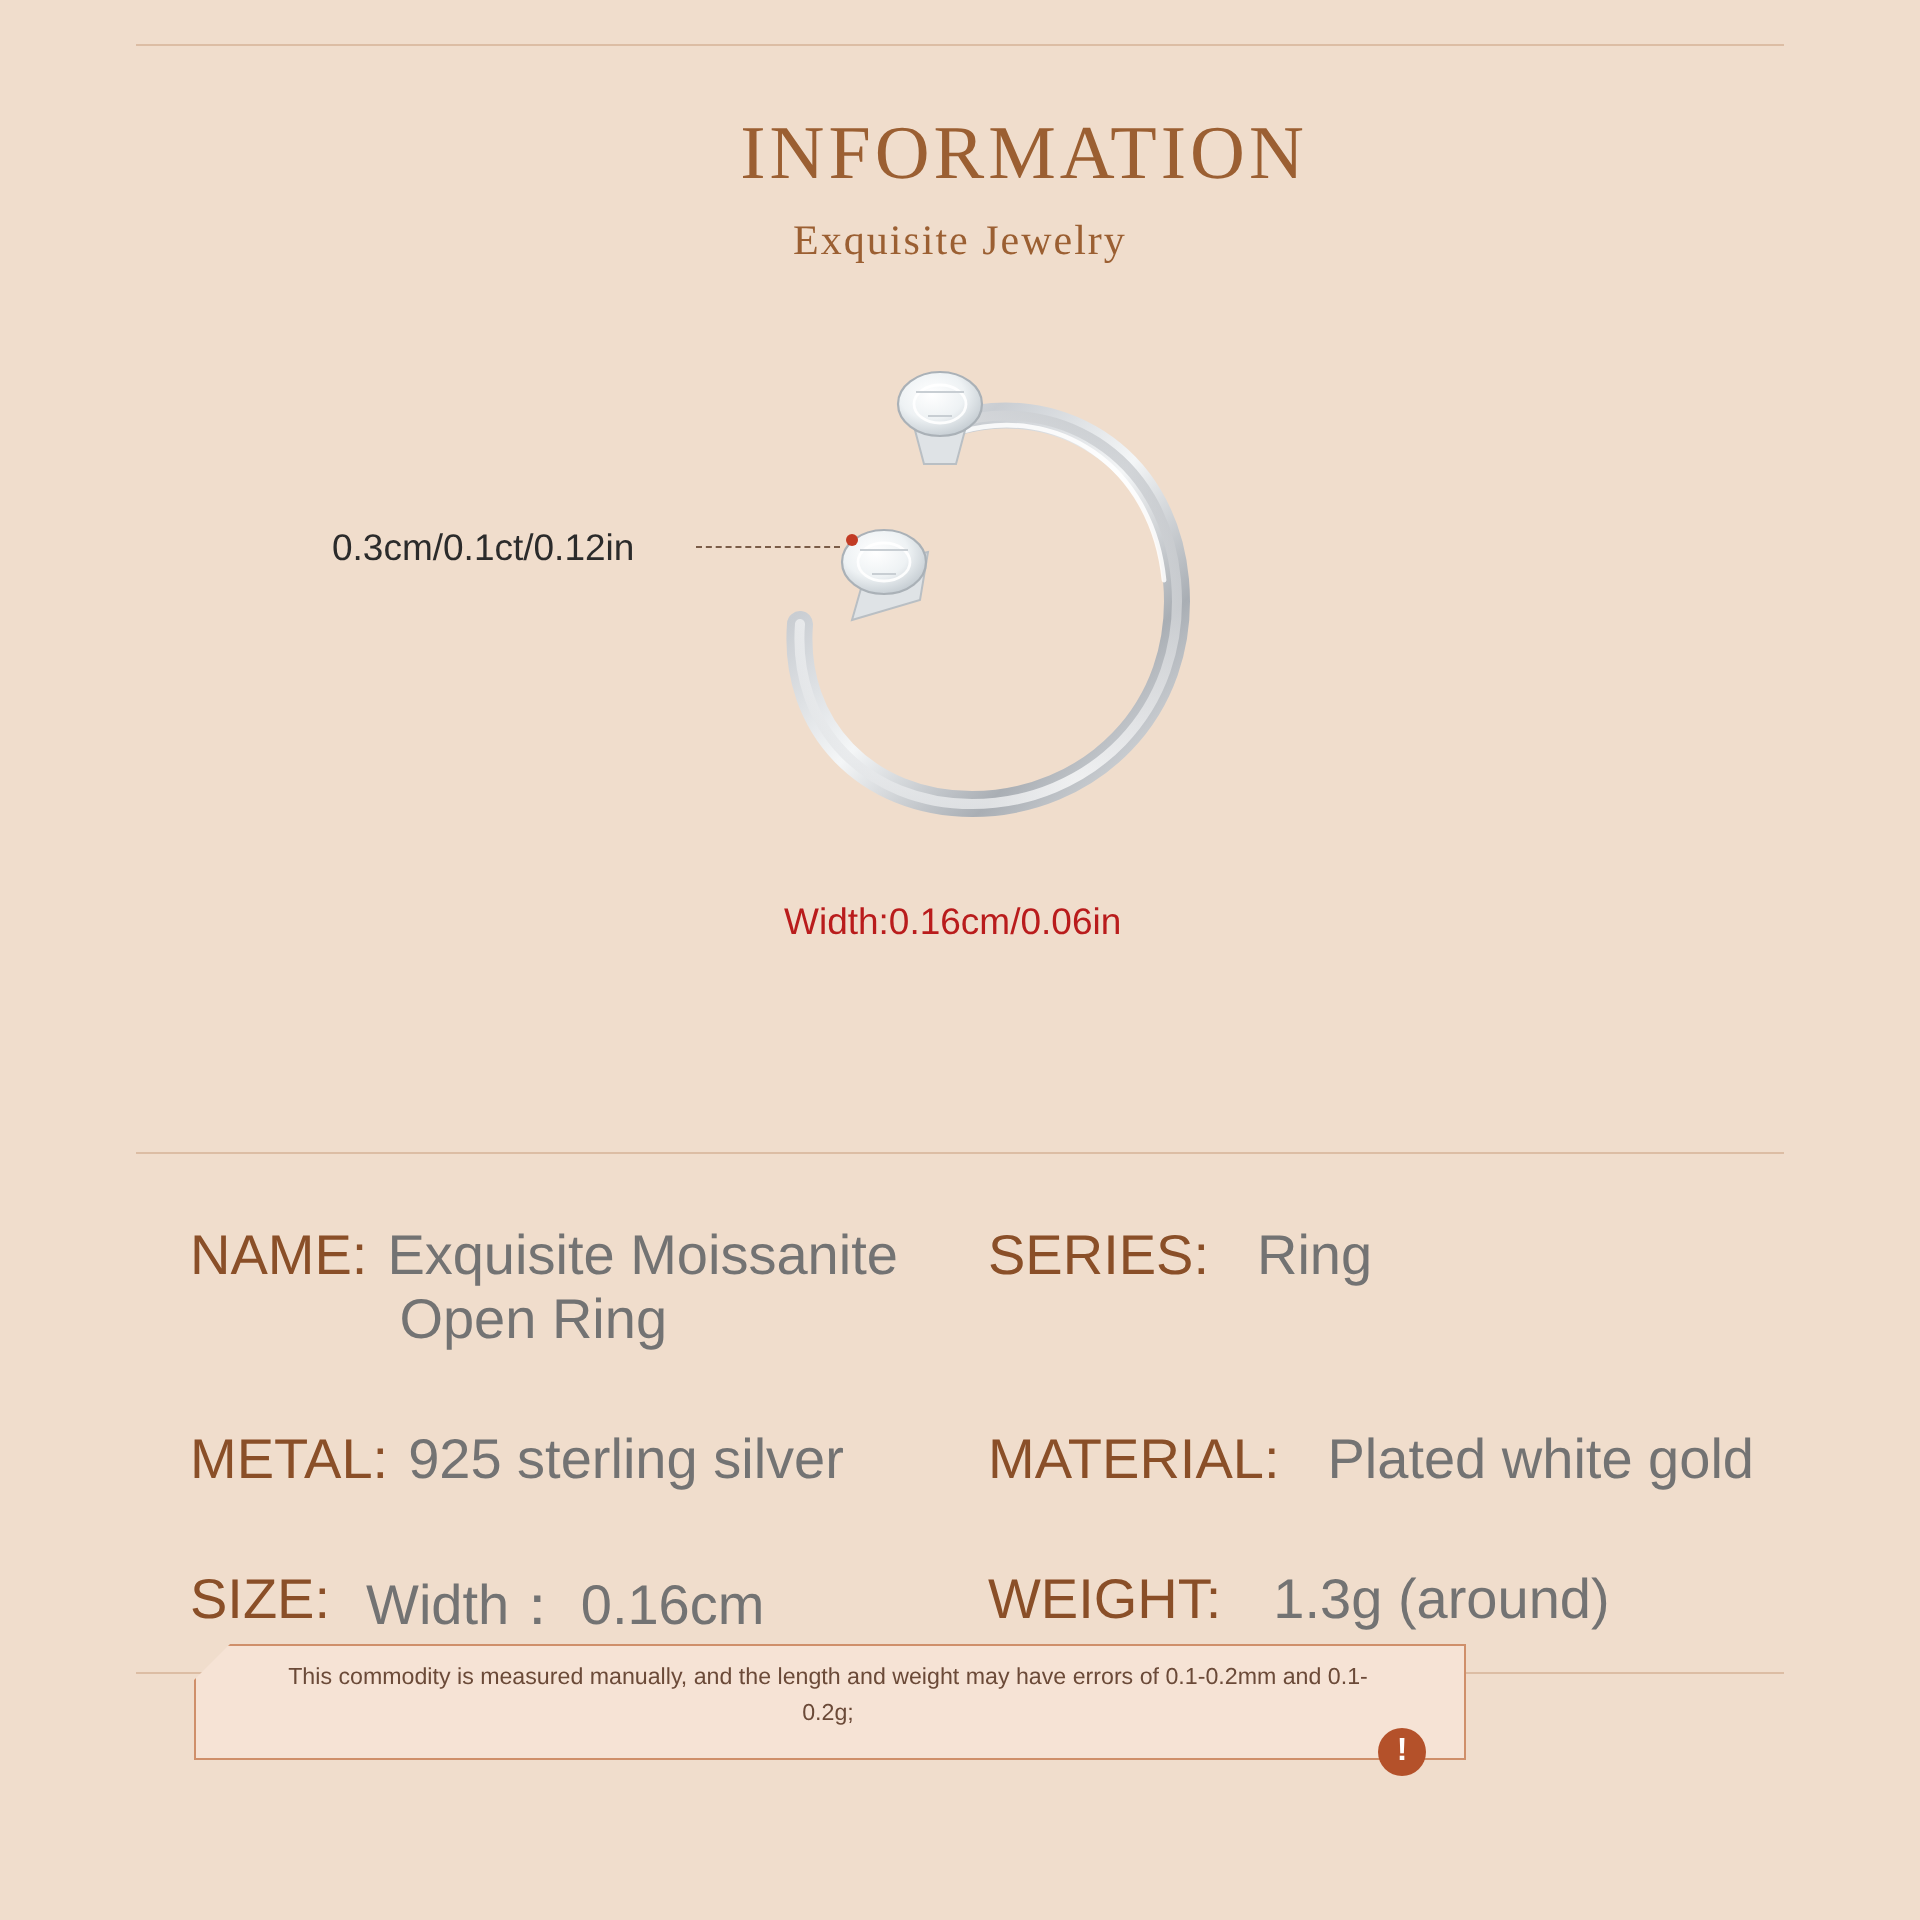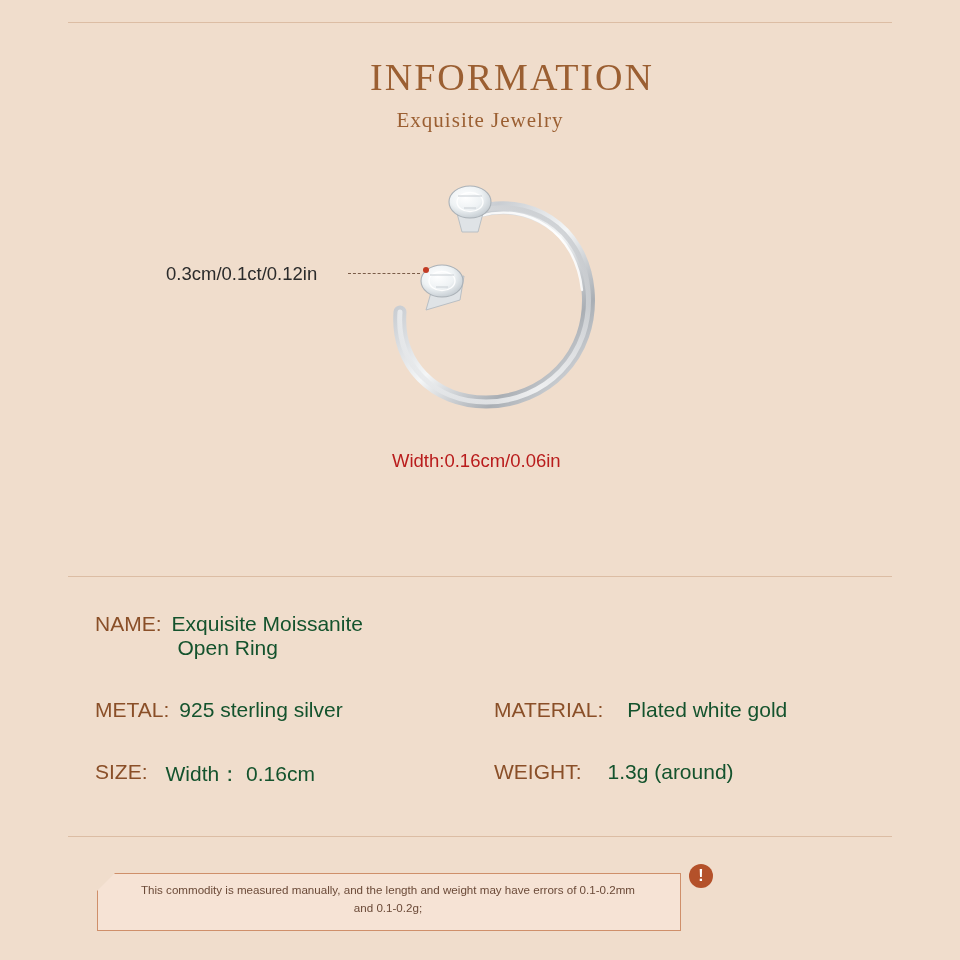--- a/index.html
+++ b/index.html
@@ -90,51 +90,51 @@
     white-space: nowrap;
   }
 
   
   .specs {
     position: absolute;
     left: 95px;
     top: 612px;
     width: 790px;
     color: #8a4f28;
-    font-size: 21px;
+    font-size: 28px;
   }
   .spec-row {
     display: flex;
     width: 100%;
     margin-bottom: 38px;
   }
   .spec-col {
     width: 50%;
     display: flex;
     align-items: flex-start;
   }
   .spec-label {
     white-space: nowrap;
     margin-right: 10px;
   }
   .spec-value {
-    color: #14532d;
+    color: #737373;
   }
   .spec-value .line2 {
     display: block;
     padding-left: 6px;
   }
   .indent-r { padding-left: 8px; }
 
   
   .banner {
     position: absolute;
     left: 97px;
-    top: 873px;
-    width: 584px;
+    top: 822px;
+    width: 636px;
     height: 58px;
   }
   .banner-bg {
     position: absolute;
     inset: 0;
     background: #f6e3d5;
     border: 1px solid #cf8f6a;
     clip-path: polygon(18px 0, 100% 0, 100% 100%, 0 100%, 0 18px);
   }
   .banner-text {
@@ -231,20 +231,24 @@
   <div class="specs">
 
     <div class="spec-row">
       <div class="spec-col">
         <span class="spec-label">NAME:</span>
         <span class="spec-value">
           <span>Exquisite Moissanite</span>
           <span class="line2">Open Ring</span>
         </span>
       </div>
+      <div class="spec-col indent-r">
+        <span class="spec-label">SERIES:</span>
+        <span class="spec-value" style="padding-left:14px">Ring</span>
+      </div>
     </div>
 
     <div class="spec-row">
       <div class="spec-col">
         <span class="spec-label">METAL:</span>
         <span class="spec-value">925 sterling silver</span>
       </div>
       <div class="spec-col indent-r">
         <span class="spec-label">MATERIAL:</span>
         <span class="spec-value" style="padding-left:14px">Plated white gold</span>

